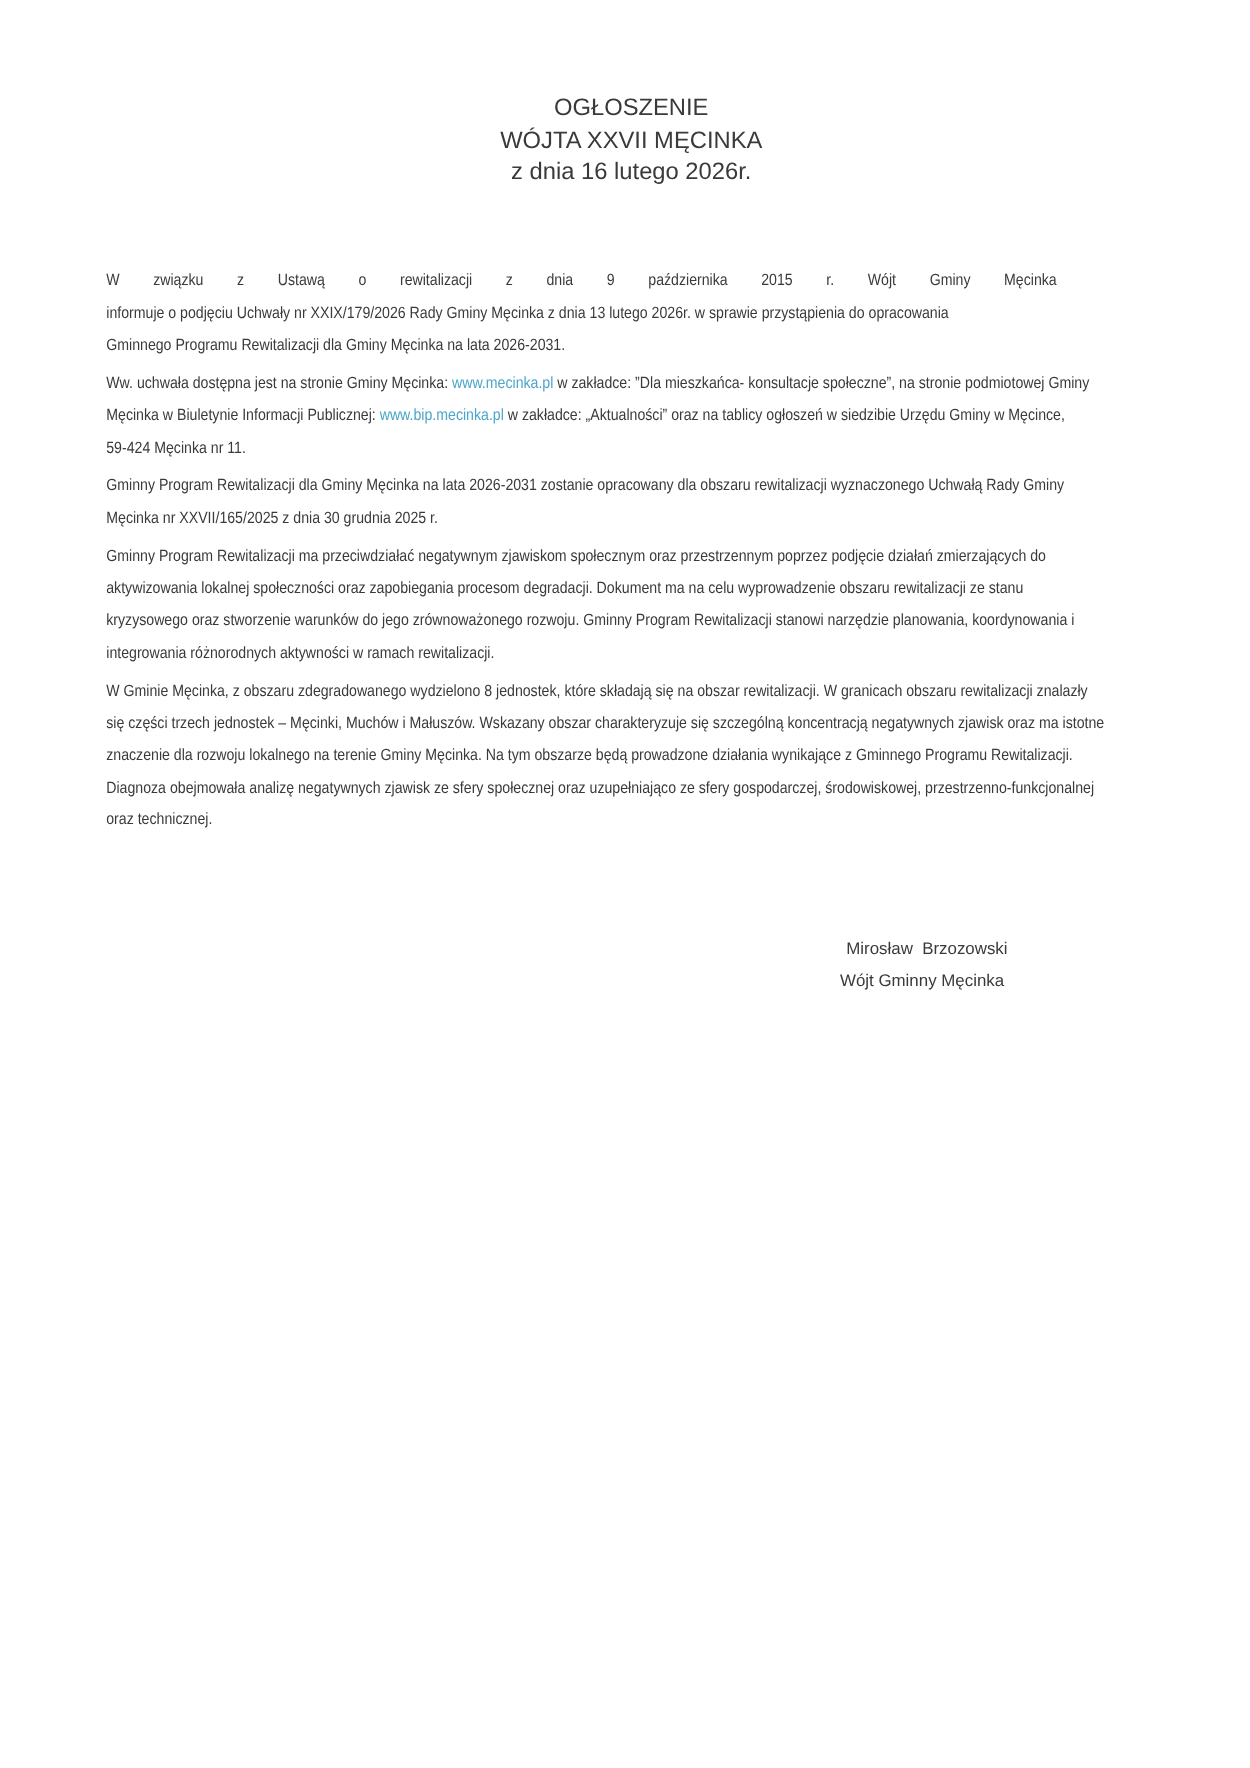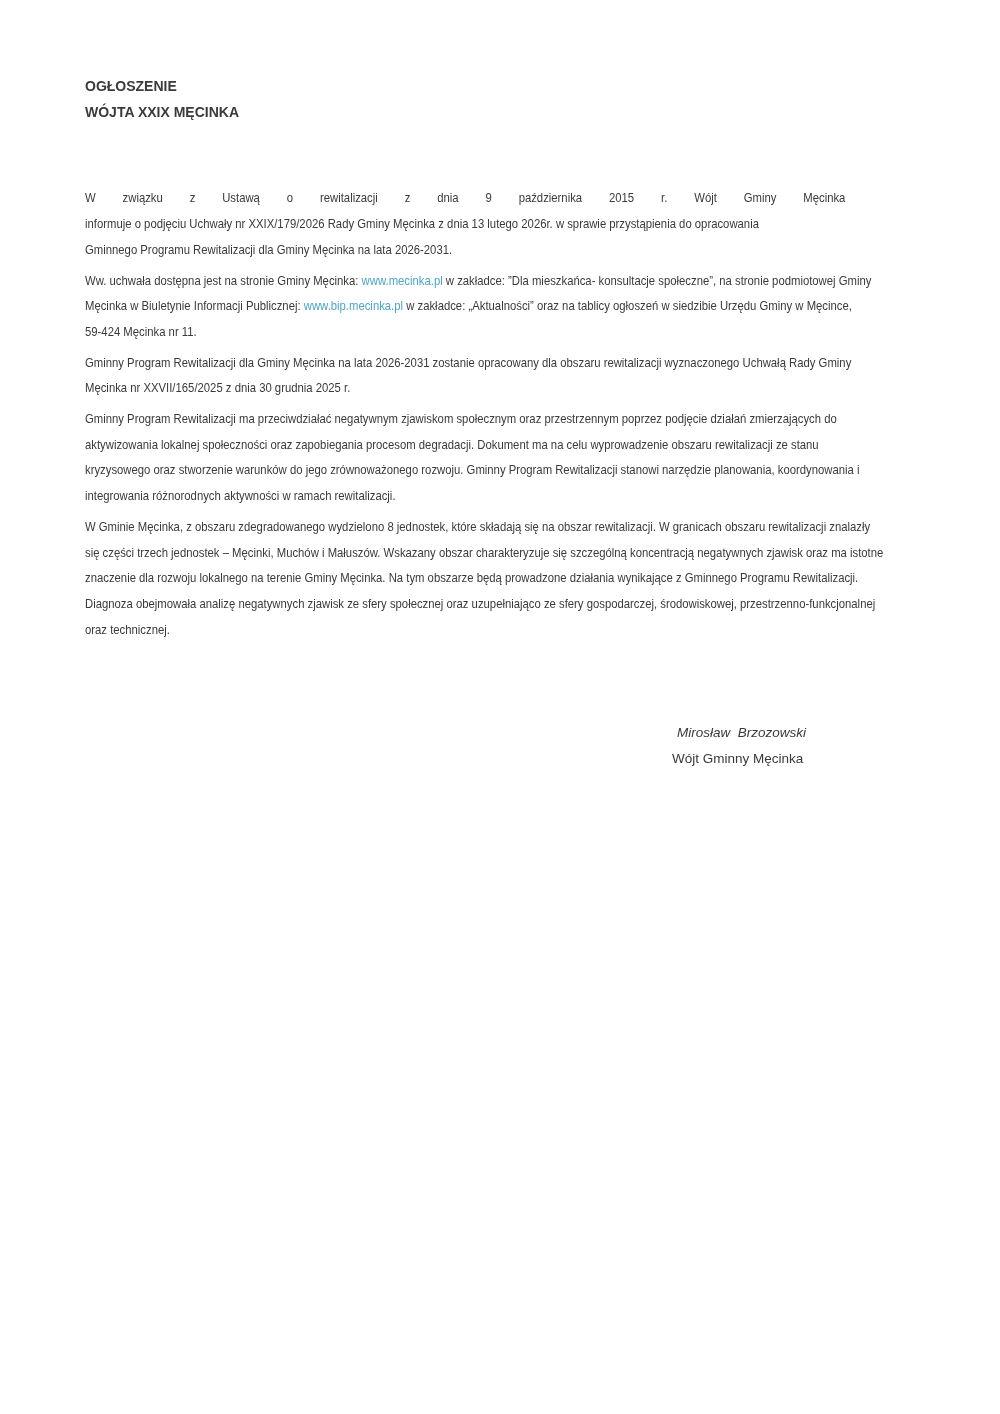--- a/index.html
+++ b/index.html
@@ -12,22 +12,23 @@
     width: 1000px;
     height: 1414px;
     box-sizing: border-box;
     background: #ffffff;
     padding: 74px 75px 0 85px;
     overflow: hidden;
     font-family: "Liberation Sans", sans-serif;
     color: #3a3a3a;
   }
   .doc-header {
-    font-weight: bold;
-    font-size: 14px;
+    text-align: center;
+    font-weight: normal;
+    font-size: 19px;
     line-height: 25.7px;
     margin-bottom: 60px;
   }
   .doc-header .header-line { white-space: pre; }
   .body-text {
     font-size: 13px;
     line-height: 25.7px;
     transform: scaleX(0.87);
     transform-origin: 0 0;
   }
@@ -40,34 +41,34 @@
     text-align-last: justify;
   }
   .link { text-decoration: none; cursor: pointer; }
   .signature-block {
     margin-top: 78px;
     margin-left: 587px;
     font-size: 13.5px;
     line-height: 26px;
   }
   .signature-name {
-    font-style: italic;
     margin-left: 5px;
     white-space: pre;
   }
   .signature-title { white-space: pre; }
 </style>
 </head>
 <body>
 
 <div class="page">
 
   <div class="doc-header">
     <div class="header-line">OGŁOSZENIE</div>
-    <div class="header-line">WÓJTA XXIX MĘCINKA</div>
+    <div class="header-line">WÓJTA XXVII MĘCINKA</div>
+    <div class="header-line">z dnia 16 lutego 2026r.</div>
   </div>
 
   <div class="body-text">
       <div class="para">
         <div class="line justify-line"><span>W związku z Ustawą o rewitalizacji z dnia 9 października 2015 r. Wójt Gminy Męcinka</span></div>
         <div class="line"><span>informuje o podjęciu Uchwały nr XXIX/179/2026 Rady Gminy Męcinka z dnia 13 lutego 2026r. w sprawie przystąpienia do opracowania</span></div>
         <div class="line"><span>Gminnego Programu Rewitalizacji dla Gminy Męcinka na lata 2026-2031.</span></div>
       </div>
       <div class="para">
         <div class="line"><span>Ww. uchwała dostępna jest na stronie Gminy Męcinka: </span><span class="link" style="color: rgb(75, 166, 201);">www.mecinka.pl</span><span> w zakładce: ”Dla mieszkańca- konsultacje społeczne”, na stronie podmiotowej Gminy</span></div>

